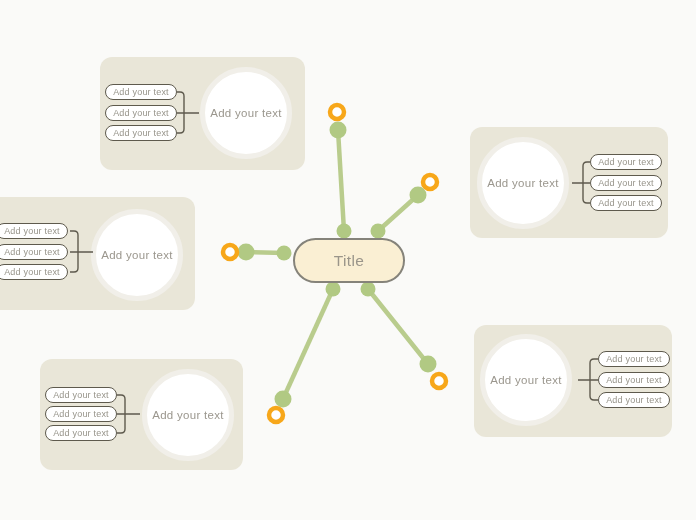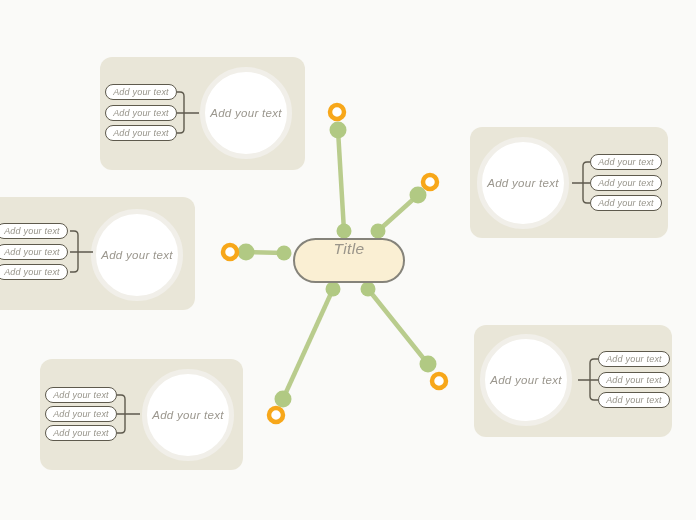--- a/index.html
+++ b/index.html
@@ -14,21 +14,21 @@
     --text-gray:#9B978E;
     --node-fill:#FFFFFF;
     --circle-halo:#F1EFE9;
   }
   html,body{margin:0;padding:0;}
   body{
     width:696px;height:520px;overflow:hidden;
     background:var(--background);
     font-family:"Liberation Sans","DejaVu Sans",sans-serif;
   }
-  #canvas{position:relative;width:696px;height:520px;font-style:italic;}
+  #canvas{position:relative;width:696px;height:520px;}
 
   
   .group{position:absolute;background:var(--group-box);border-radius:12px;z-index:1;}
   .g1{left:100px;top:57px;width:205px;height:113px;}
   .g2{left:-12px;top:197px;width:207px;height:113px;}
   .g3{left:470px;top:127px;width:198px;height:111px;}
   .g4{left:40px;top:359px;width:203px;height:111px;}
   .g5{left:474px;top:325px;width:198px;height:112px;}
 
   .circle{
@@ -59,21 +59,21 @@
   #connector-layer{position:absolute;left:0;top:0;z-index:2;pointer-events:none;}
   .branch-line{stroke:var(--branch-green);stroke-width:4.5;stroke-linecap:round;}
   .joint{fill:var(--dot-green);}
   .handle{fill:#FFFFFF;stroke:var(--handle-orange);stroke-width:4.5;pointer-events:auto;cursor:pointer;}
   .bracket{fill:none;stroke:var(--connector-dark);stroke-width:1.4;}
 
   
   .center-pill{
     position:absolute;left:293px;top:238px;width:112px;height:45px;box-sizing:border-box;
     background:var(--center-fill);border:2px solid var(--center-border);
-    border-radius:23px;display:flex;justify-content:center;z-index:3;
+    border-radius:23px;display:flex;align-items:center;justify-content:center;z-index:3;
   }
   .center-pill span{font-size:15.5px;color:#9A958A;letter-spacing:.4px;}
 </style>
 </head>
 <body>
 
 <div id="canvas">
 
   <div class="group g1">
     <div class="label l1">

